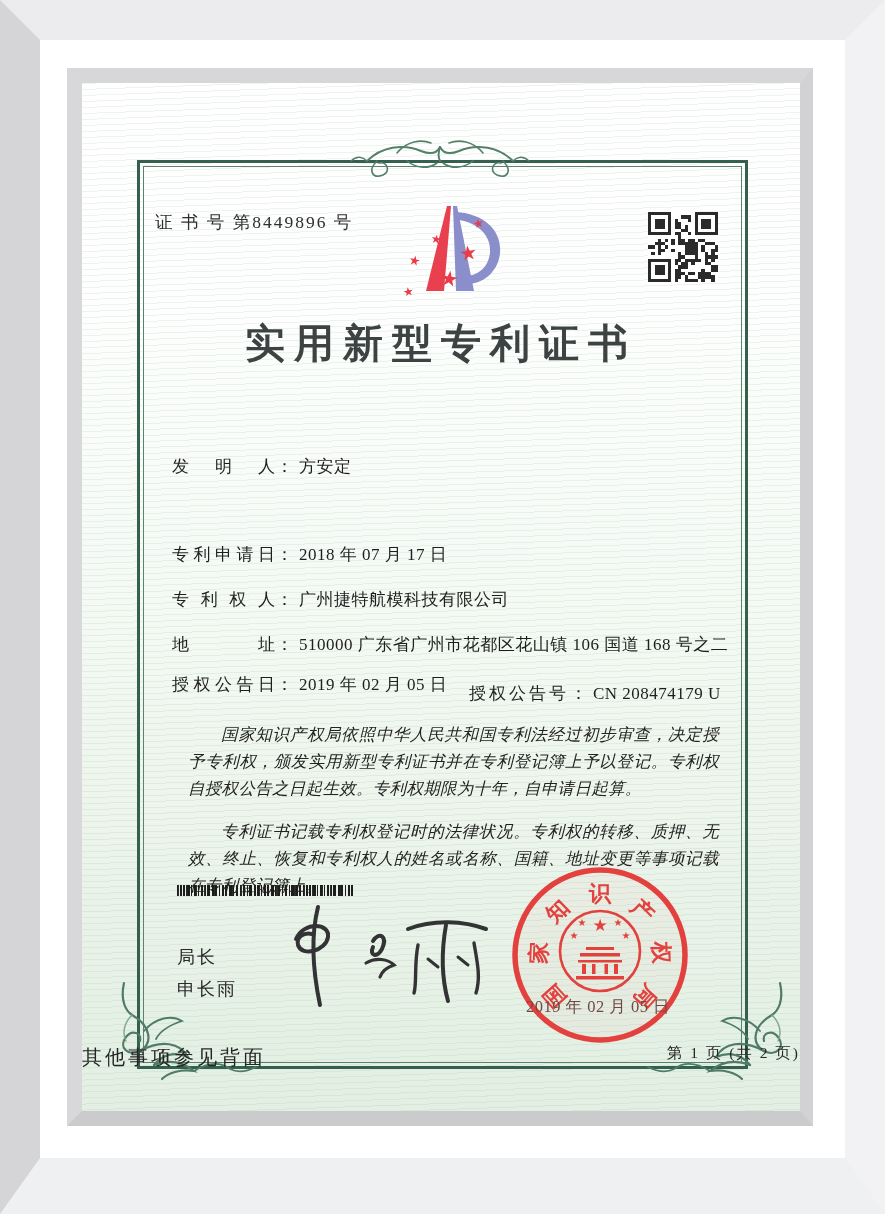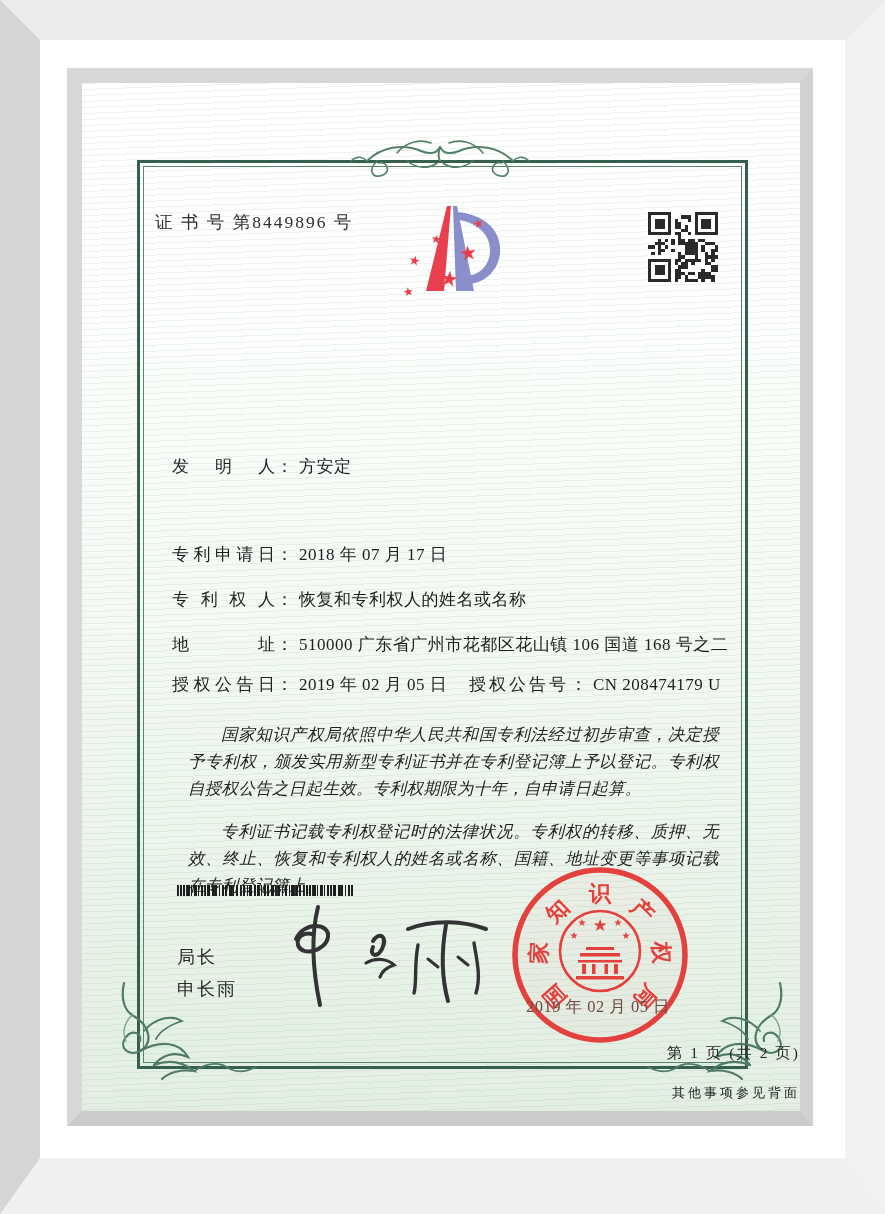--- a/index.html
+++ b/index.html
@@ -29,34 +29,34 @@
          letter-spacing:9px;color:#3d4242;white-space:nowrap;}
   .fields{left:90px;top:322px;right:55px;height:300px;}
   .field-row{position:absolute;left:0;white-space:nowrap;font-size:17px;color:#1e1e1e;}
   .f-label{display:inline-block;width:103px;text-align:justify;text-align-last:justify;
            letter-spacing:0;color:#1e1e1e;vertical-align:bottom;}
   .f-colon{display:inline-block;margin:0 6px 0 1px;}
   .f-value{letter-spacing:0.5px;}
   .row-0{top:0;} .row-1{top:50px;} .row-2{top:98px;} .row-3{top:138px;}
   .row-4{top:183px;} .row-5{top:228px;} .row-6{top:268px;}
   .gazette{position:absolute;left:297px;top:0;white-space:nowrap;}
-  .g-label{display:inline-block;letter-spacing:3px;}
+  .g-label{display:inline-block;letter-spacing:3px;margin-top:9px;}
   .body-text{left:90px;right:65px;top:622px;font-size:16.5px;line-height:27px;color:#232323;}
   .body-text p{margin:16px;text-indent:2em;text-align:justify;letter-spacing:0.3px;font-style:italic;}
   .barcode{left:95px;top:802px;width:176px;height:11px;
     background-image:
       repeating-linear-gradient(90deg,#1d1d1d 0 1.5px,rgba(0,0,0,0) 1.5px 3.5px),
       repeating-linear-gradient(90deg,#1d1d1d 0 1px,rgba(0,0,0,0) 1px 6px),
       repeating-linear-gradient(90deg,#2b2b2b 0 2px,rgba(0,0,0,0) 2px 9px);}
   .signer{left:95px;top:858px;font-size:18px;line-height:32px;color:#2a2a2a;letter-spacing:2px;}
   .signature{left:196px;top:818px;}
   .seal-svg{left:428px;top:782px;}
   .seal-ch{font-size:22px;font-weight:bold;fill:#e2413d;}
   .page-info{left:0;right:0;top:960px;text-align:right;font-size:15.5px;color:#272727;letter-spacing:2px;}
-  .back-note{left:0;right:0;top:1001px;text-align:right;font-size:13px;color:#242424;letter-spacing:3px;}
+  .back-note{left:0;right:0;top:961px;text-align:left;font-size:20px;color:#242424;letter-spacing:3px;}
   .ornament-top{left:255px;top:48px;}
   .flourish-bl{left:28px;top:898px;}
   .flourish-br{left:562px;top:898px;transform:scaleX(-1);}
   .logo{left:308px;top:115px;}
   .qr{left:566px;top:129px;}
   svg{display:block;}
 </style>
 </head>
 <body>
 
@@ -252,30 +252,31 @@
                 <rect x="8" y="20" width="1" height="1"></rect>
                 <rect x="11" y="20" width="1" height="1"></rect>
                 <rect x="12" y="20" width="1" height="1"></rect>
                 <rect x="13" y="20" width="1" height="1"></rect>
                 <rect x="14" y="20" width="1" height="1"></rect>
                 <rect x="16" y="20" width="1" height="1"></rect>
                 <rect x="19" y="20" width="1" height="1"></rect>
               </g>
           </svg>
 
+          <div class="abs title">实用新型专利证书</div>
 
           <div class="abs fields">
             <div class="field-row row-1">
               <span class="f-label">发　明　人</span><span class="f-colon">：</span><span class="f-value">方安定</span>
             </div>
             <div class="field-row row-3">
               <span class="f-label">专利申请日</span><span class="f-colon">：</span><span class="f-value">2018 年 07 月 17 日</span>
             </div>
             <div class="field-row row-4">
-              <span class="f-label">专 利 权 人</span><span class="f-colon">：</span><span class="f-value">恢复和专利权人的姓名或名称</span>
+              <span class="f-label">专 利 权 人</span><span class="f-colon">：</span><span class="f-value">广州捷特航模科技有限公司</span>
             </div>
             <div class="field-row row-5">
               <span class="f-label">地　　址</span><span class="f-colon">：</span><span class="f-value">510000 广东省广州市花都区花山镇 106 国道 168 号之二</span>
             </div>
             <div class="field-row row-6">
               <span class="f-label">授权公告日</span><span class="f-colon">：</span><span class="f-value">2019 年 02 月 05 日</span>
               <span class="gazette">
                 <span class="g-label">授权公告号</span><span class="f-colon">：</span><span class="f-value">CN 208474179 U</span>
               </span>
             </div>

